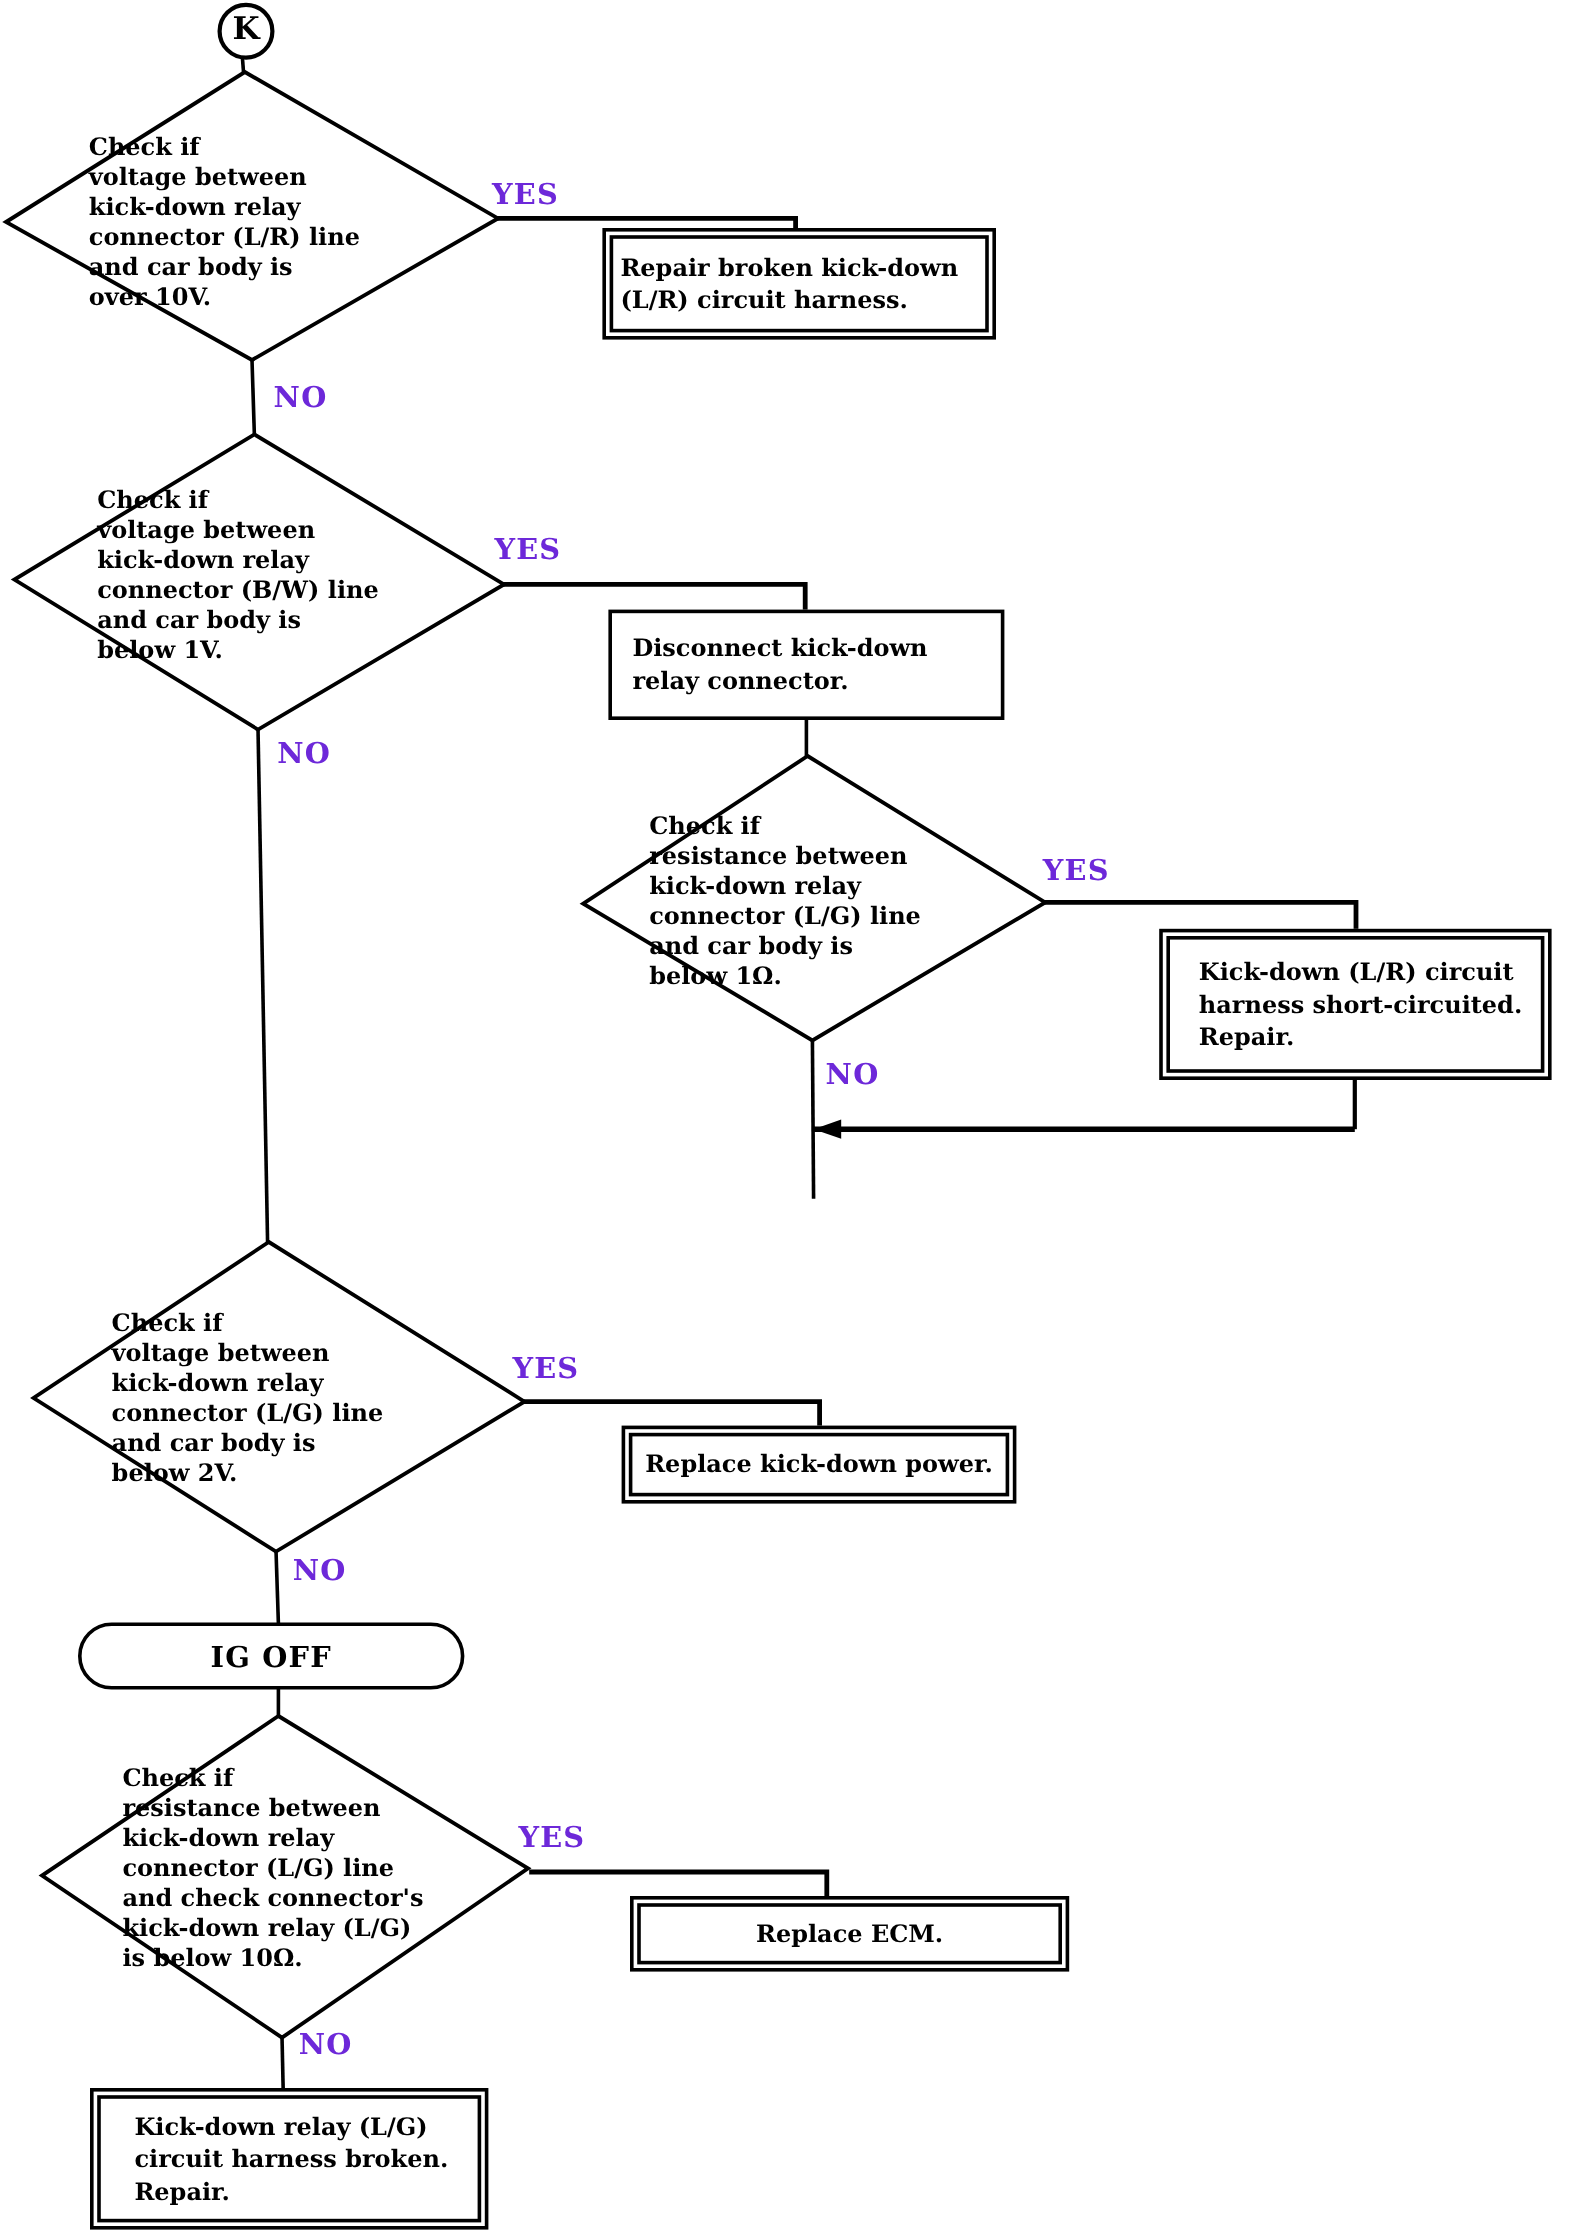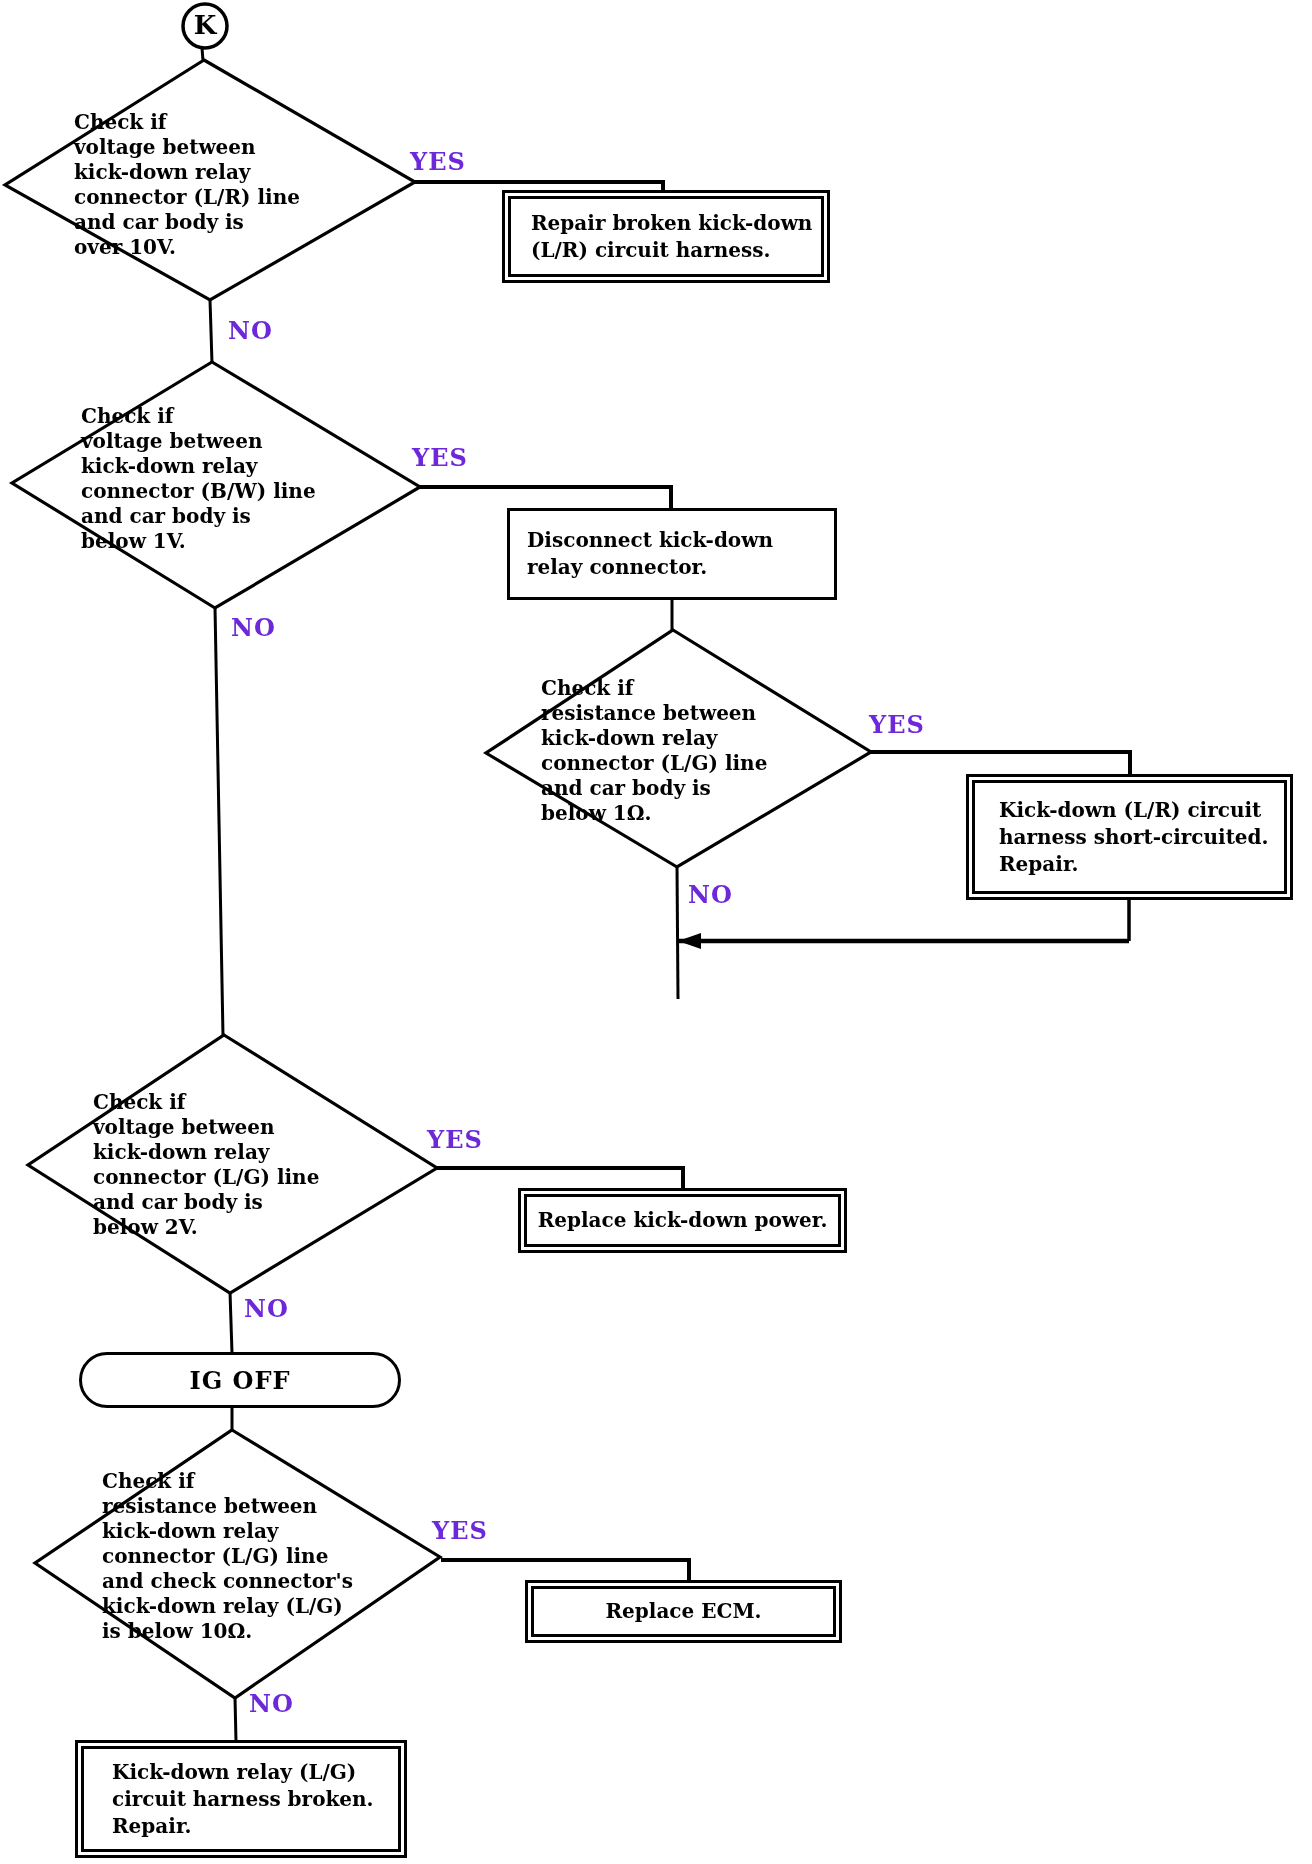--- a/index.html
+++ b/index.html
@@ -47,21 +47,21 @@
     box-sizing: border-box;
     background: #fff;
     display: flex;
     align-items: center;
   }
   .boxtext {
     font: bold 20px/27px "DejaVu Serif", serif;
     white-space: pre-line;
     color: #000;
   }
-  .pad20 { padding-left: 20px; }
+  .pad20 { padding-left: 6px; }
   .pad24 { padding-left: 24px; }
   .pad28 { padding-left: 28px; }
   .pad38 { padding-left: 17px; }
   .centertxt { width: 100%; text-align: center; }
   .stadium {
     position: absolute;
     border: 3.5px solid #000;
     border-radius: 30px;
     box-sizing: border-box;
     background: #fff;
@@ -192,25 +192,25 @@
     </div>
   </div>
 
 
   <div class="boxd" style="left:518px; top:1188px; width:329px; height:65px;">
     <div class="boxd-inner">
       <div class="boxtext centertxt">Replace kick-down power.</div>
     </div>
   </div>
 
-  <div class="stadium" style="left:79px; top:1352px; width:322px; height:56px;justify-content:center;">
+  <div class="stadium" style="left:65px; top:1352px; width:322px; height:56px;justify-content:center;">
     <span>IG OFF</span>
   </div>
 
-  <div class="boxd" style="left:525px; top:1580px; width:317px; height:63px;">
+  <div class="boxd" style="left:525px; top:1580px; width:366px; height:63px;">
     <div class="boxd-inner">
       <div class="boxtext centertxt">Replace ECM.</div>
     </div>
   </div>
 
   <div class="boxd" style="left:75px; top:1740px; width:332px; height:118px;">
     <div class="boxd-inner">
       <div class="boxtext pad28">Kick-down relay (L/G)
 circuit harness broken.
 Repair.</div>

